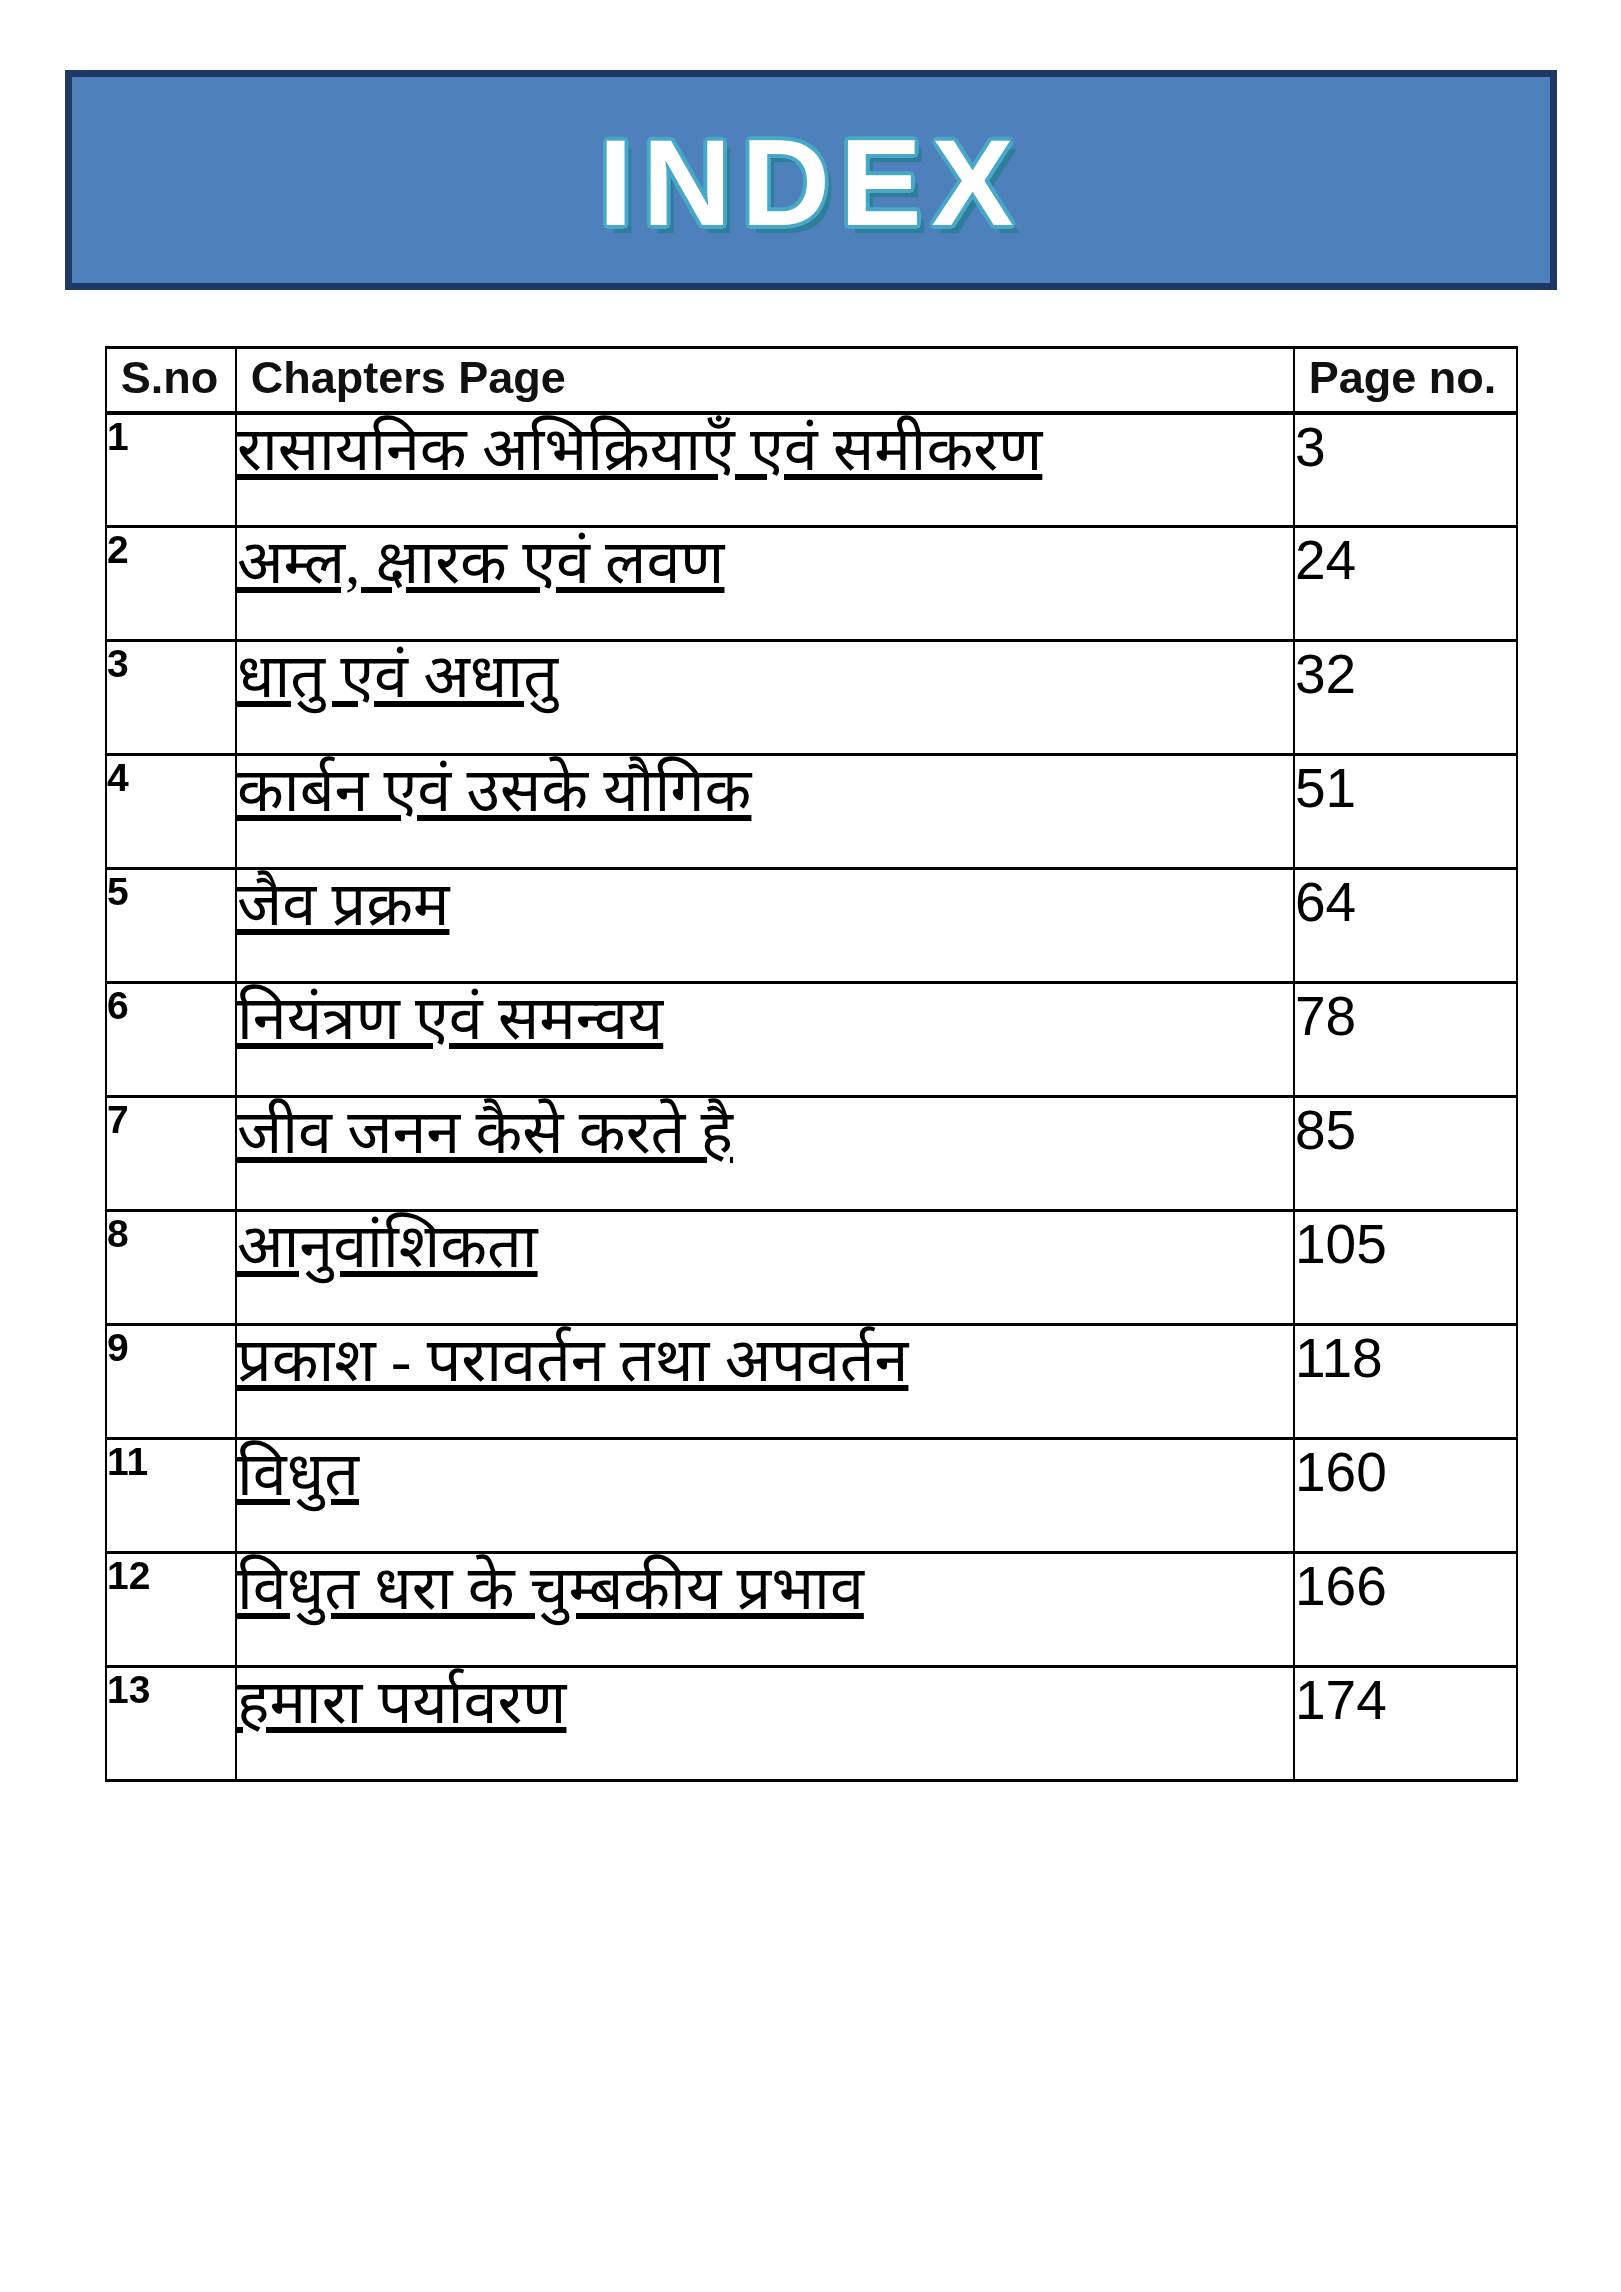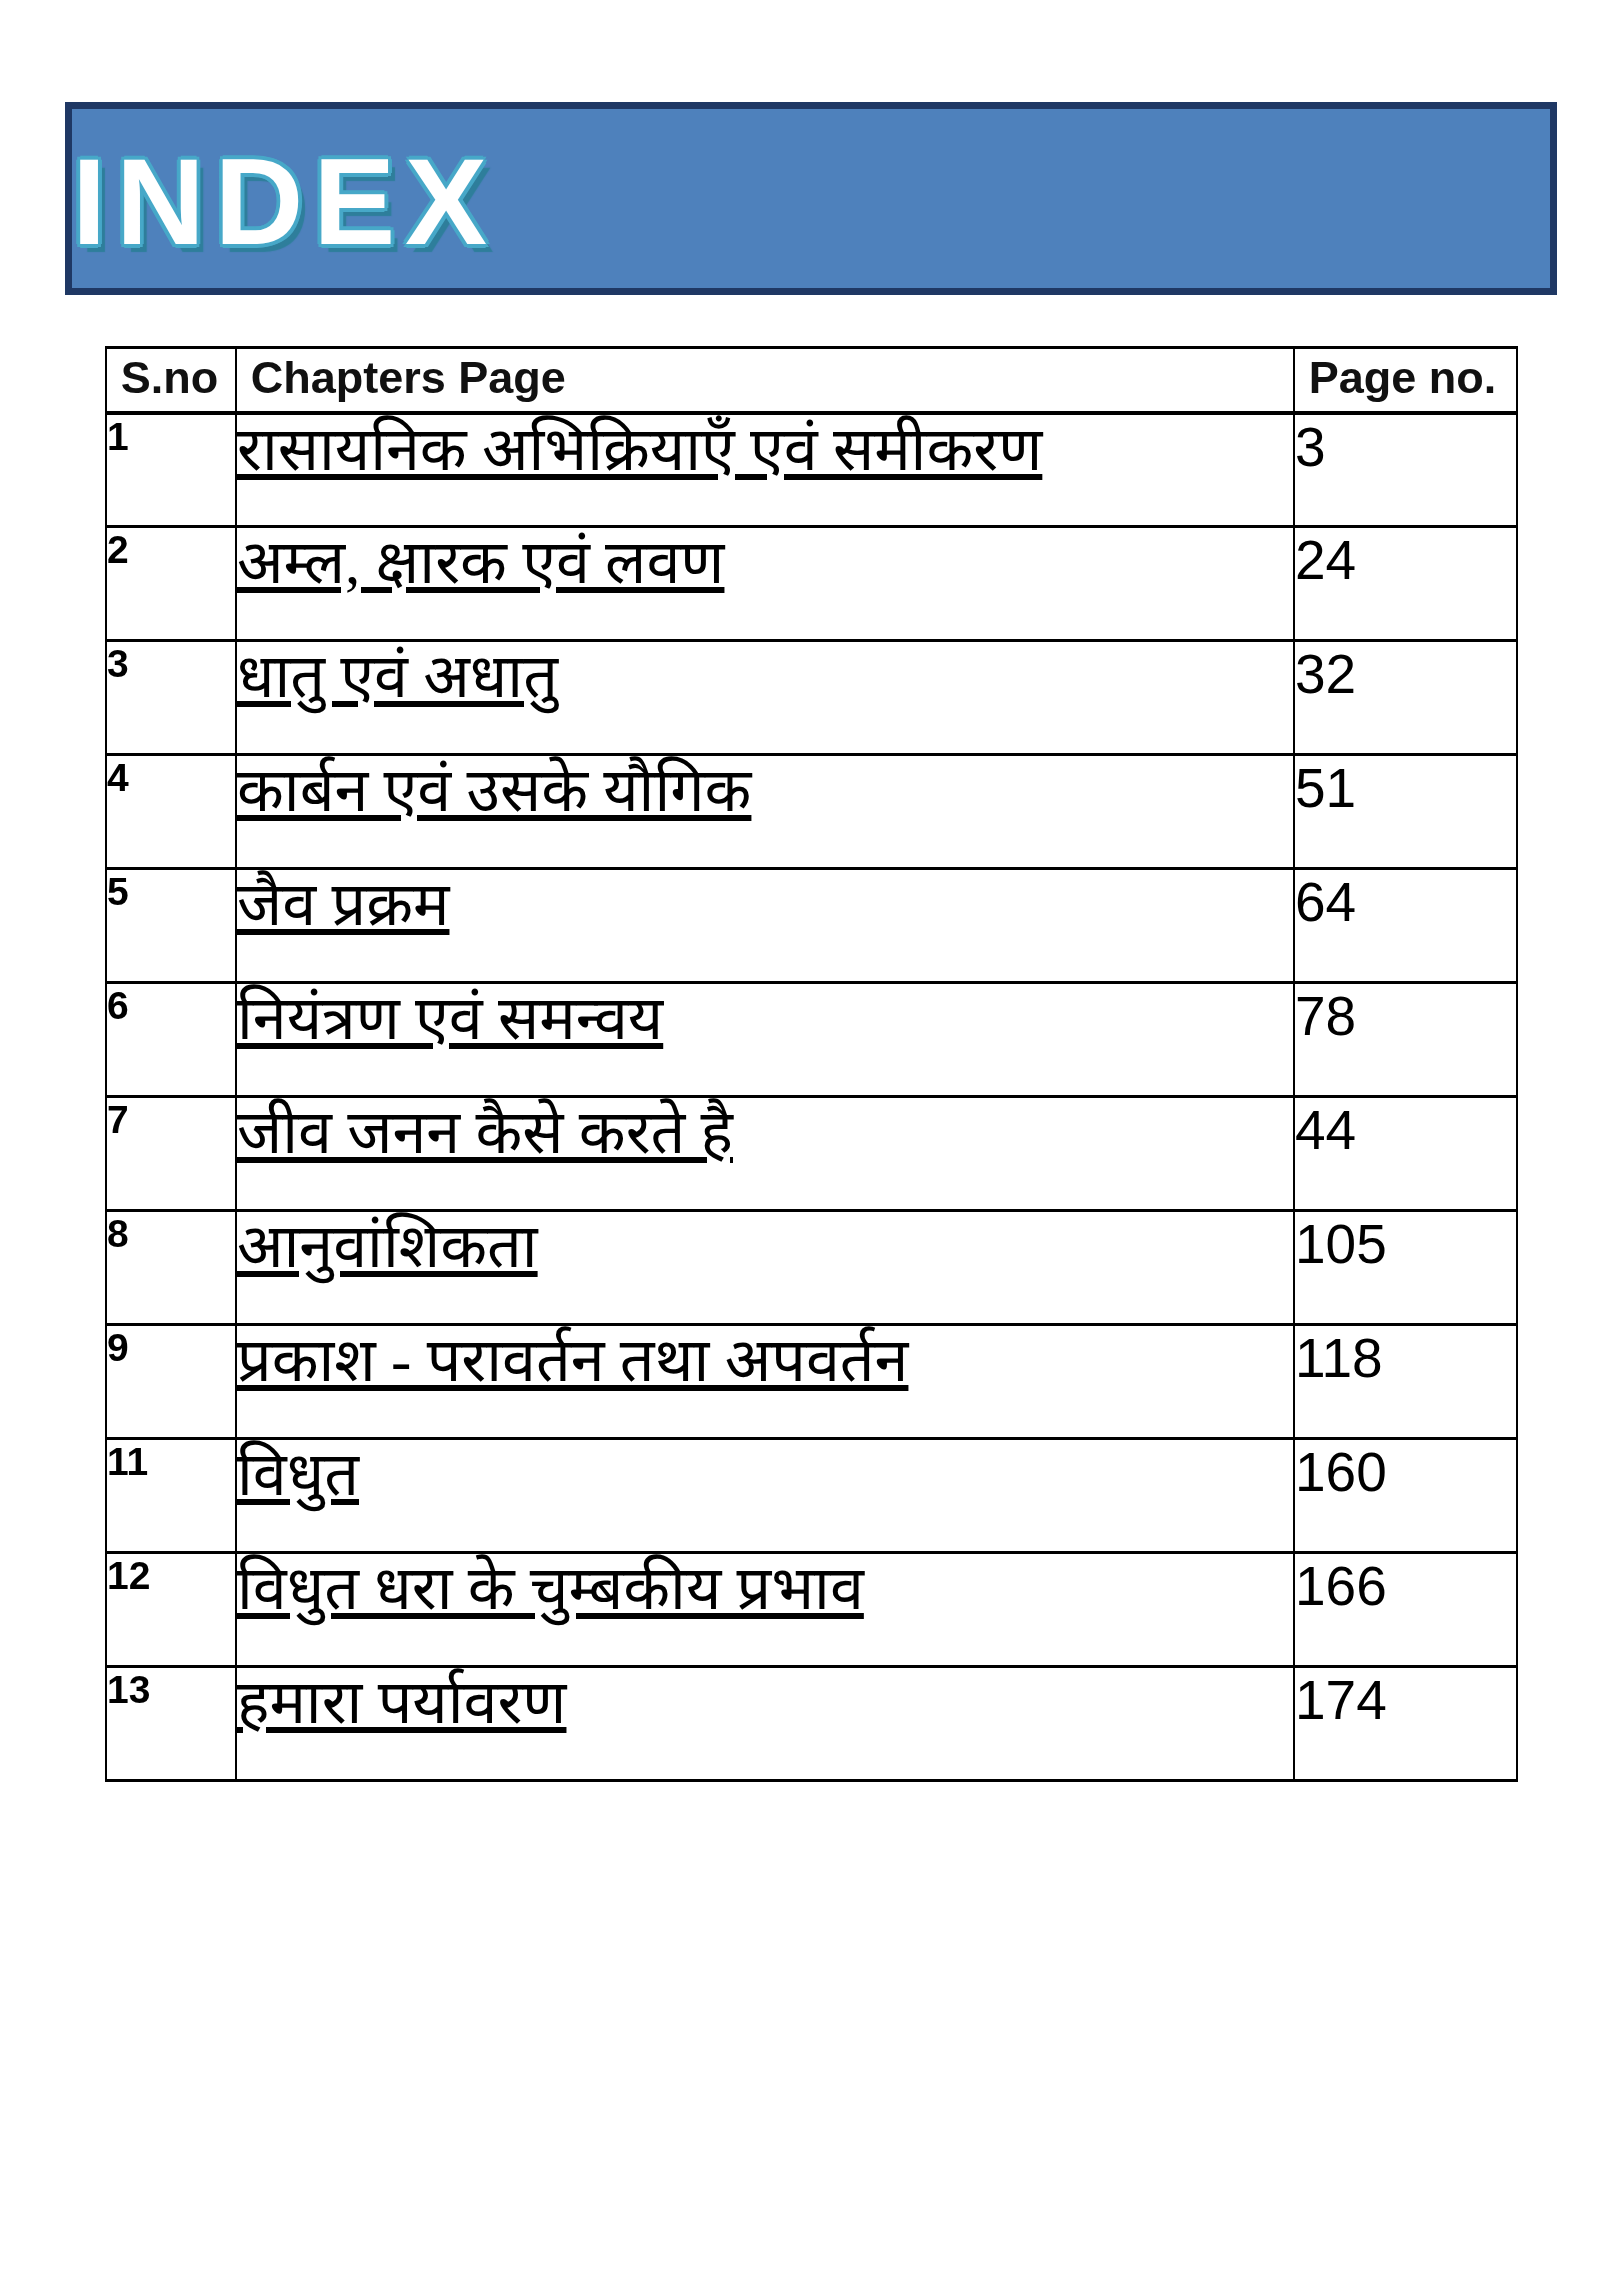--- a/index.html
+++ b/index.html
@@ -14,27 +14,27 @@
     font-family: "Liberation Sans", sans-serif;
     overflow: hidden;
   }
 
   
   .banner {
     position: absolute;
     left: 65px;
     top: 70px;
     width: 1492px;
-    height: 193px;
+    height: 220px;
     box-sizing: border-box;
     background: #4E81BC;
     border: 7.8px solid #1F3864;
     display: flex;
     align-items: center;
-    margin-top: 32px;
+    justify-content: center;
   }
   .banner-title {
     font-size: 123px;
     font-weight: bold;
     letter-spacing: 9.8px;
     line-height: 1;
     color: #ffffff;
     padding-top: 5.9px;
     text-shadow:
       -2.9px -2.9px 0 #47A8C8,  2.9px -2.9px 0 #47A8C8,
@@ -149,21 +149,21 @@
     <td class="cell-page">64</td>
   </tr>
       <tr>
     <td class="cell-sno">6</td>
     <td class="cell-chapter">नियंत्रण एवं समन्वय</td>
     <td class="cell-page">78</td>
   </tr>
       <tr>
     <td class="cell-sno">7</td>
     <td class="cell-chapter">जीव जनन कैसे करते है</td>
-    <td class="cell-page">44</td>
+    <td class="cell-page">85</td>
   </tr>
       <tr>
     <td class="cell-sno">8</td>
     <td class="cell-chapter">आनुवांशिकता</td>
     <td class="cell-page">105</td>
   </tr>
       <tr>
     <td class="cell-sno">9</td>
     <td class="cell-chapter">प्रकाश - परावर्तन तथा अपवर्तन</td>
     <td class="cell-page">118</td>

